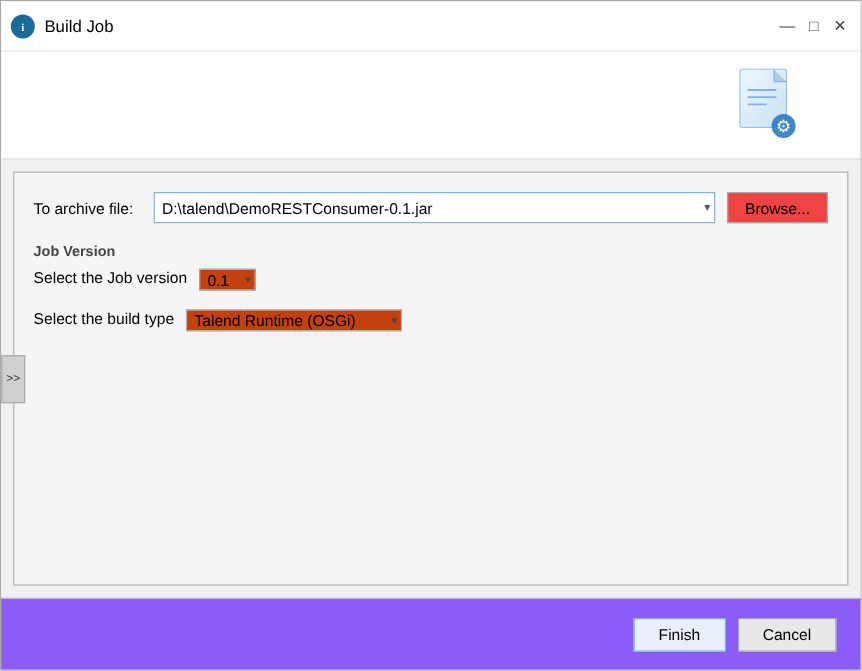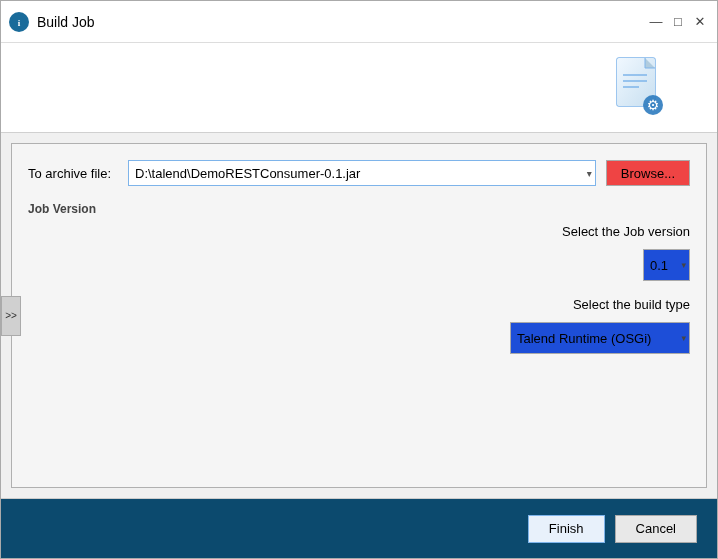--- a/index.html
+++ b/index.html
@@ -169,40 +169,39 @@
     }
 
     .section-title {
       font-weight: bold;
       color: #444;
       font-size: 12px;
     }
 
     .section-row {
       display: flex;
-      align-items: flex-end;
+      align-items: flex-start;
       gap: 10px;
-      flex-direction: column;
     }
 
     .section-label {
       color: #000;
       white-space: nowrap;
     }
 
     .select-wrapper {
       position: relative;
       display: inline-flex;
       align-items: center;
     }
 
     .select-wrapper select {
-      height: 32px;
-      border: 1px solid #aaa;
-      background: #1d4ed8;
+      height: 18px;
+      border: 1px solid #aaa;
+      background: #c2410c;
       padding: 0 20px 0 6px;
       font-size: 13px;
       appearance: none;
       cursor: pointer;
       outline: none;
     }
 
     .select-arrow {
       position: absolute;
       right: 4px;
@@ -211,21 +210,21 @@
       font-size: 9px;
       color: #444;
       pointer-events: none;
     }
 
     .spacer { flex: 1; }
 
     
     .footer {
       height: 60px;
-      background: #0c4a6e;
+      background: #8b5cf6;
       border-top: 1px solid #ccc;
       display: flex;
       align-items: center;
       justify-content: flex-end;
       padding: 0 20px;
       gap: 10px;
     }
 
     .footer-btn {
       height: 28px;

